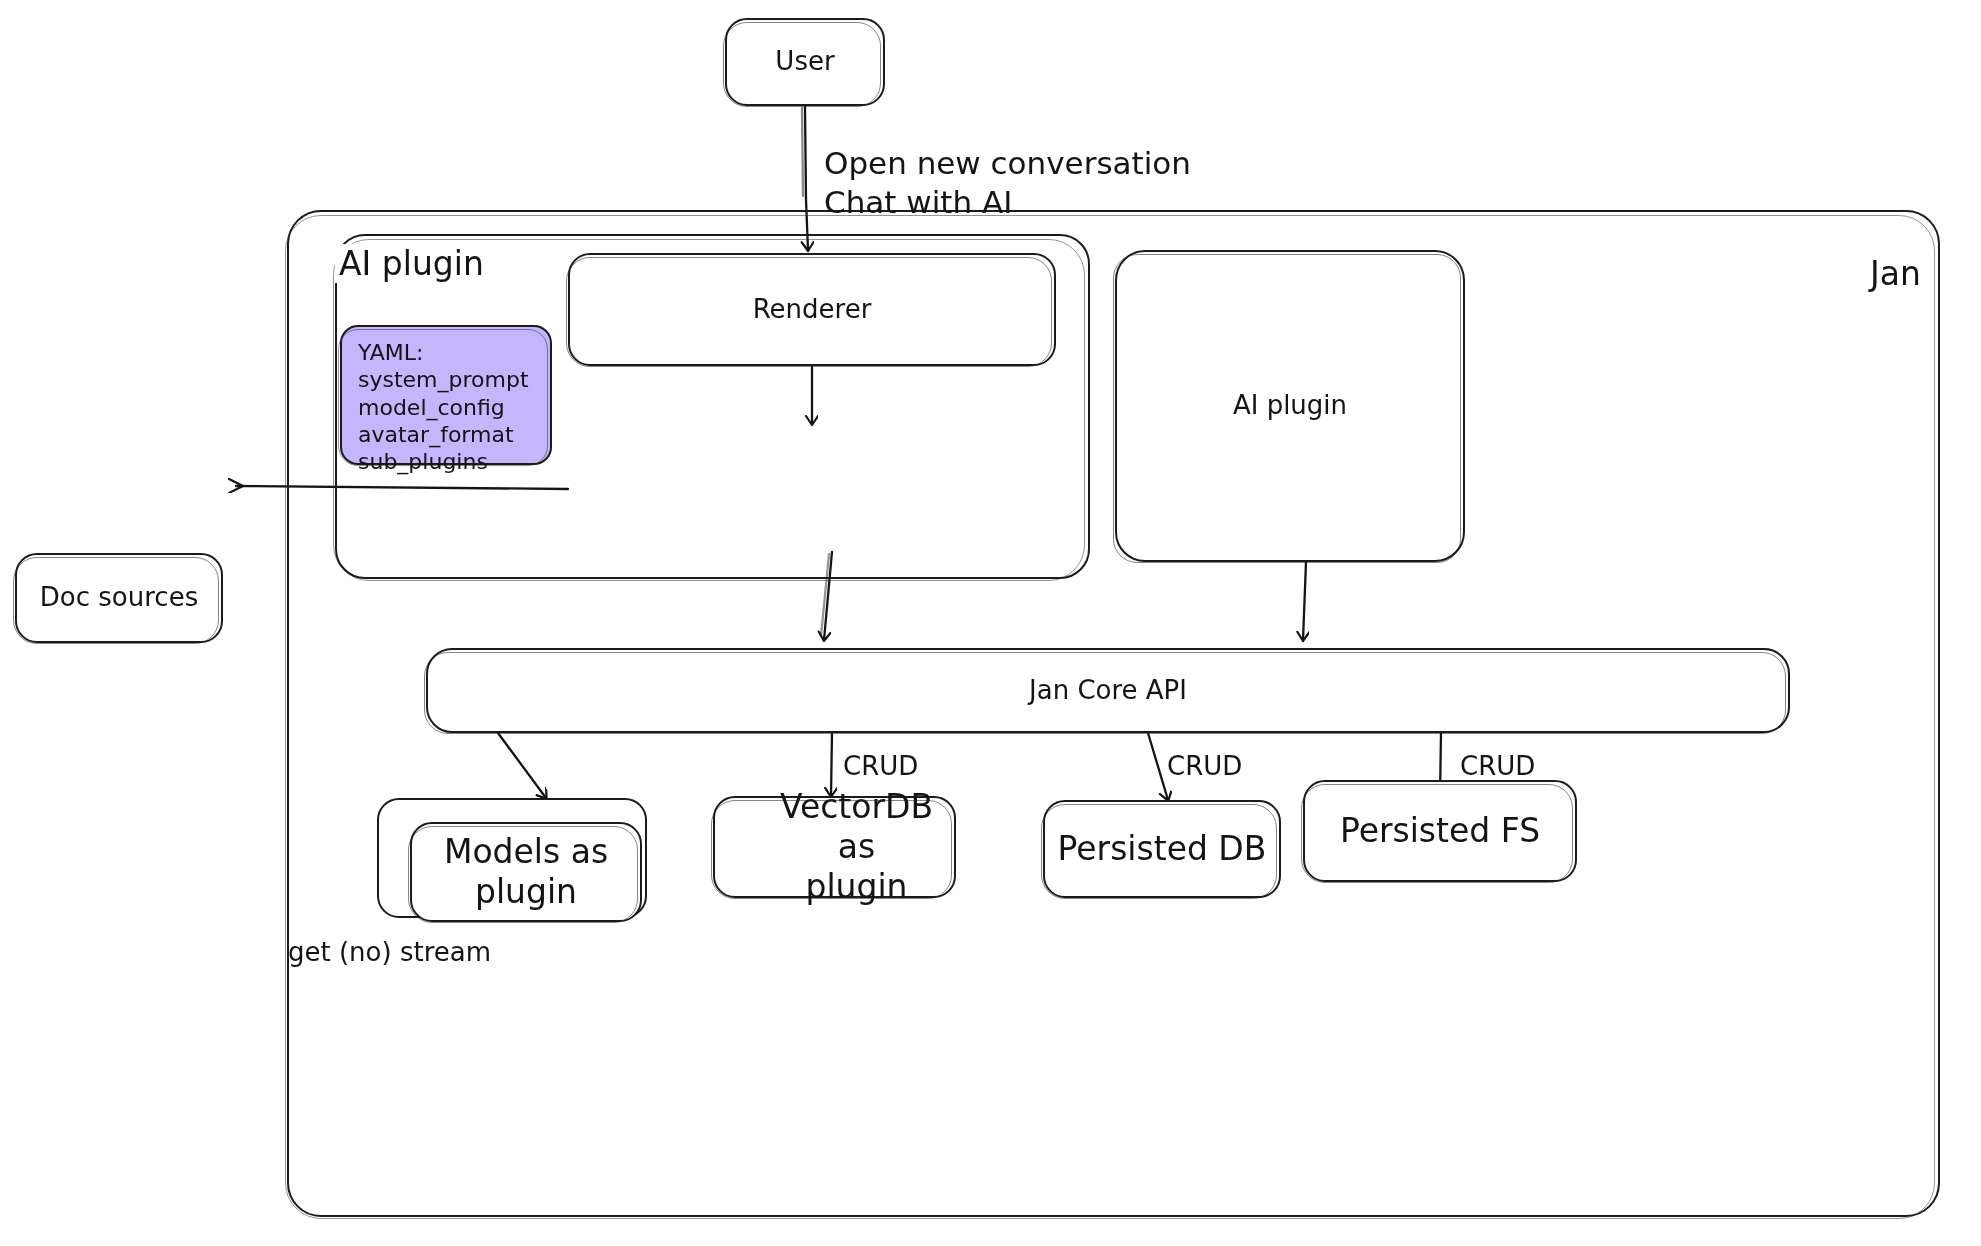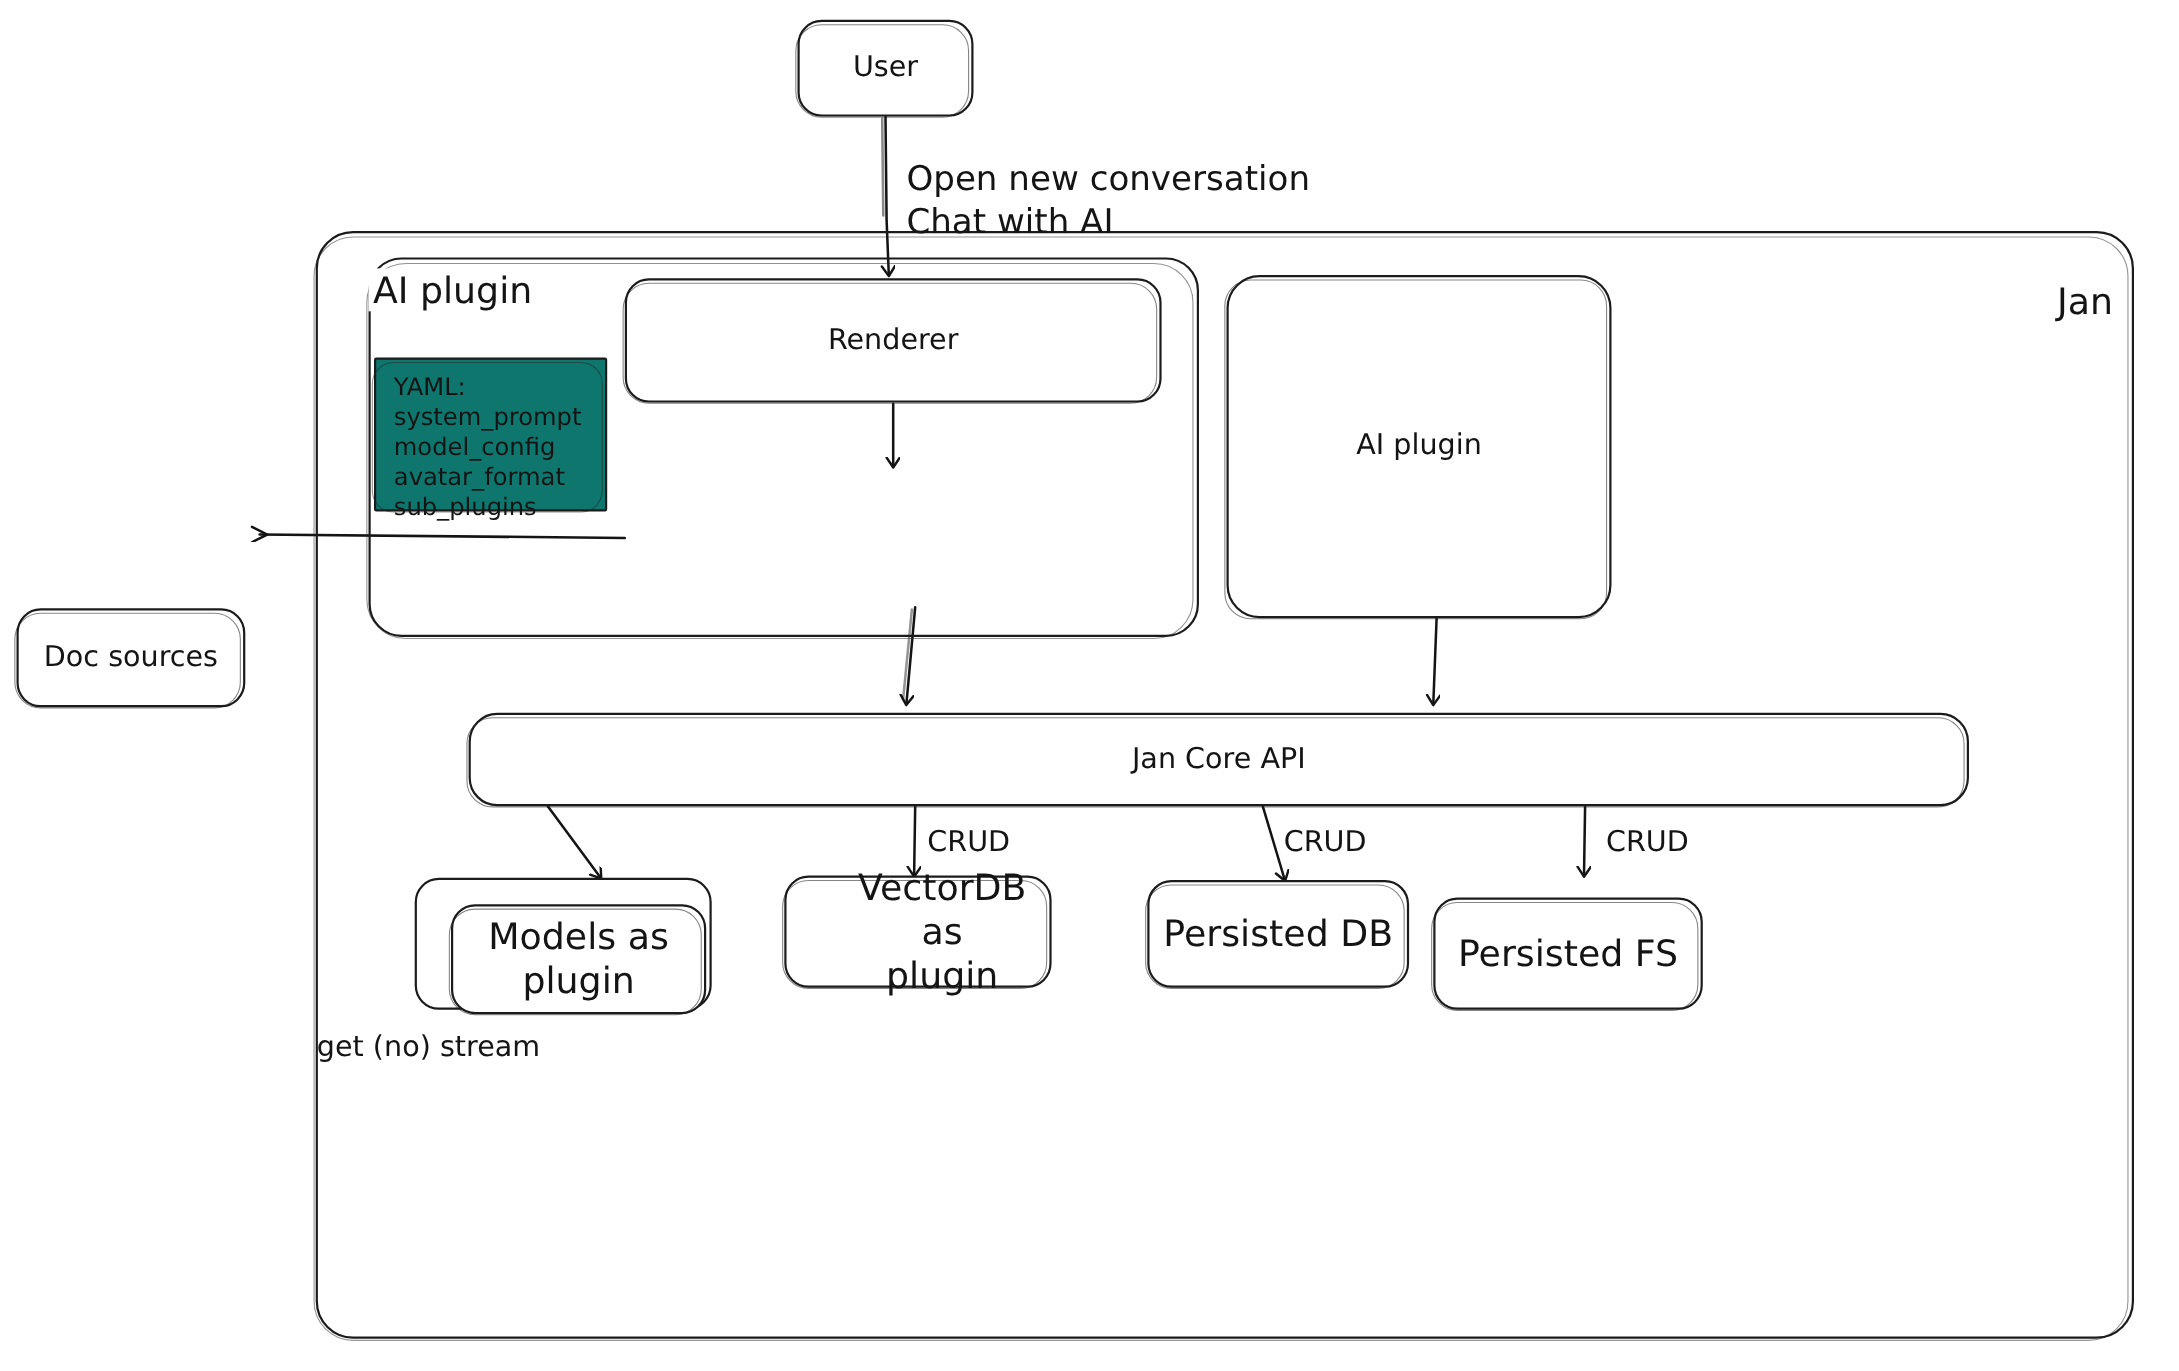--- a/index.html
+++ b/index.html
@@ -78,22 +78,22 @@
   .edge-label {
     position: absolute;
     color: #141414;
     white-space: pre;
     line-height: 1.25;
   }
   .yaml {
     position: absolute;
     box-sizing: border-box;
     border: 2.5px solid #1b1b1b;
-    border-radius: 2px;
-    background: #0f766e;
+    border-radius: 18px;
+    background: #c4b5fd;
     padding: 12px 8px 10px 16px;
     color: #141414;
     white-space: pre-line;
     line-height: 1.24;
   }
   .yaml::before {
     content: "";
     position: absolute;
     left: -4px;
     top: 2px;
@@ -188,15 +188,15 @@
 
   <div class="ghost-box" style="left:377px; top:798px; width:270px; height:120px;"></div>
   <div class="node t-lg" style="left:410px; top:822px; width:232px; height:100px; white-space:pre-line;">Models as
 plugin</div>
 
   <div class="node t-lg" style="left:713px; top:796px; width:243px; height:102px; white-space:pre-line;padding-left:44px;">VectorDB as
 plugin</div>
 
   <div class="node t-lg" style="left:1043px; top:800px; width:238px; height:98px;">Persisted DB</div>
 
-  <div class="node t-lg" style="left:1303px; top:816px; width:245px; height:102px;">Persisted FS</div>
+  <div class="node t-lg" style="left:1303px; top:780px; width:274px; height:102px;">Persisted FS</div>
 
 </div>
 
 </body></html>

